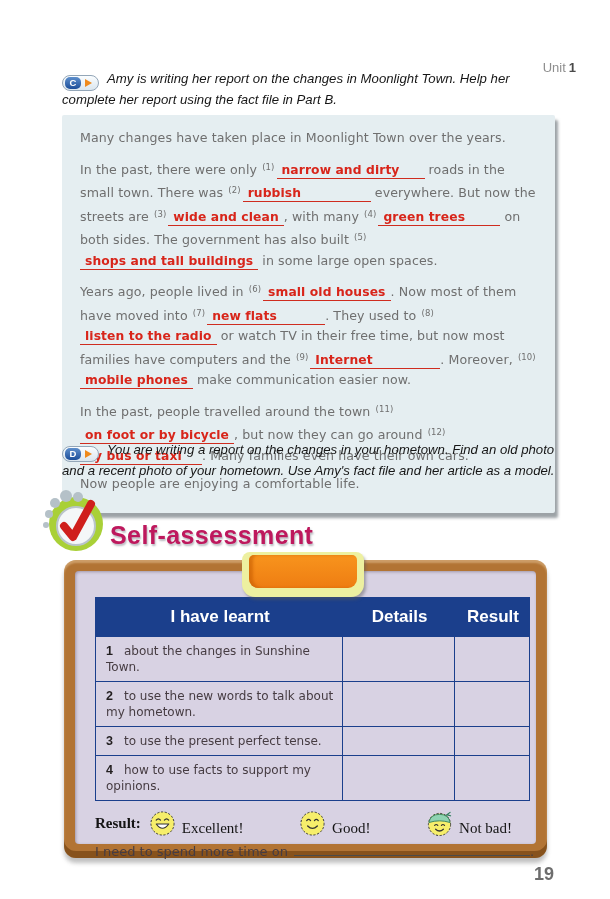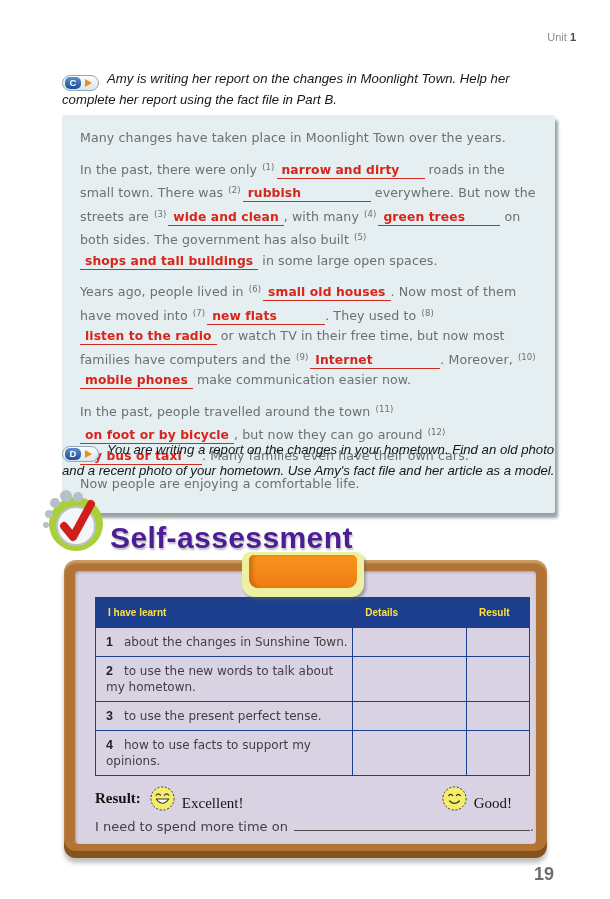--- a/index.html
+++ b/index.html
@@ -1,20 +1,20 @@
 <!DOCTYPE html>
 <html><head>
 <meta charset="utf-8">
 <style>
   * { margin:0; padding:0; box-sizing:border-box; }
   body { background:#ffffff; font-family:"Liberation Sans", sans-serif; }
   #page { position:relative; width:610px; height:899px; background:#ffffff; overflow:hidden; }
 
   
-  .unit { position:absolute; top:31px; right:34px; font-size:11px; color:#8e8e8e; }
+  .unit { position:absolute; top:60px; right:34px; font-size:13px; color:#8e8e8e; }
   .unit b { color:#4a4a4a; margin-left:3px; }
 
   
   .instr { position:absolute; left:62px; width:498px; font-style:italic; font-size:13.2px;
            line-height:18.5px; color:#161616; }
   .pill { display:inline-flex; align-items:center; width:37px; height:16px; border:1px solid #93a6b8;
           border-radius:8px; background:linear-gradient(#fafdff,#dbe6ee); vertical-align:-3px;
           margin-right:8px; font-style:normal; }
   .pill-letter { display:flex; align-items:center; justify-content:center; width:16px; height:12px;
           margin-left:2px; border-radius:5px; background:linear-gradient(#5e8fcc,#1c4e9a);
@@ -28,43 +28,43 @@
            box-shadow:3px 5px 3px rgba(75,86,92,0.55); padding:13px 13px 10px 18px; }
   .rpara { font-family:"DejaVu Sans", sans-serif; font-size:12.6px; line-height:20.5px;
            color:#6f6f6f; margin-bottom:8px; letter-spacing:0.1px; }
   .bnum { font-size:8.5px; vertical-align:4px; margin:0 2px 0 1px; color:#6f6f6f; }
   .blank { display:inline-block; border-bottom:1.6px solid #cf2c1f;
            padding:0 5px; line-height:15px; }
   .ans { color:#d8251a; font-weight:bold; font-size:12.3px; font-family:"DejaVu Sans", sans-serif; }
 
   
   .sa-icon { position:absolute; left:42px; top:488px; width:66px; height:66px; }
-  .sa-title { position:absolute; left:110px; top:521px; font-size:30px; font-weight:bold;
-              color:#4c1d95; letter-spacing:0.4px;
+  .sa-title { position:absolute; left:110px; top:521px; font-size:25px; font-weight:bold;
+              color:#be185d; letter-spacing:0.4px;
               text-shadow:1px 2px 2px rgba(130,130,140,0.55); }
 
   
   .board { position:absolute; left:64px; top:560px; width:483px; height:298px;
            background:#b27434; border-radius:12px;
            box-shadow: inset 0 -7px 0 rgba(100,55,10,0.55), inset 0 3px 2px rgba(255,235,200,0.35),
                        0 5px 4px rgba(115,115,115,0.45); }
   .board-inner { position:absolute; left:11px; top:11px; right:11px; bottom:14px;
            background:#d8d2e3; border-radius:4px;
            box-shadow: inset 1px 1px 3px rgba(60,40,60,0.35); }
   .clip { position:absolute; left:242px; top:552px; width:122px; height:45px; background:#edf0a0;
            border-radius:8px 8px 13px 13px; box-shadow:2px 3px 3px rgba(90,90,90,0.45); z-index:5; }
   .clip-inner { position:absolute; left:7px; right:7px; top:3px; bottom:9px;
            background:linear-gradient(180deg,#f8941d,#ee7d12); border-radius:5px 5px 9px 9px;
            box-shadow: inset 4px 0 3px rgba(195,90,0,0.55); }
 
   
   table.learnt { border-collapse:collapse; margin:26px 0 0 20px; width:435px;
            font-family:"DejaVu Sans", sans-serif; }
-  table.learnt th { background:#1b3f8c; color:#fde047; font-family:"Liberation Sans",sans-serif;
-           font-size:10px; text-align:left; padding:9px 10px 9px 12px; border:1.2px solid #1b3f8c; }
+  table.learnt th { background:#1b3f8c; color:#ffffff; font-family:"Liberation Sans",sans-serif;
+           font-size:17px; text-align:center; padding:9px 10px 9px 12px; border:1.2px solid #1b3f8c; }
   table.learnt td { border:1.2px solid #1b3f8c; vertical-align:top; padding:6px 4px 6px 10px;
            font-size:12px; color:#463c42; line-height:16px; }
   td.learn-cell { width:258px; }
   td.details-cell { width:114px; }
   td.result-cell { width:63px; }
   .row-num { font-family:"Liberation Sans",sans-serif; font-weight:bold; color:#231f20;
            font-size:12.5px; margin-right:11px; }
 
   
   .result-line { display:flex; align-items:center; margin:9px 18px 0 20px;
@@ -176,20 +176,31 @@
           </span>
           <span class="rating">
             <svg width="27" height="27" viewBox="0 0 28 28">
               <circle cx="14" cy="14" r="12" fill="#f6ee6b" stroke="#333" stroke-width="1" stroke-dasharray="2.2,1.7"></circle>
               <path d="M8 11 q2 -2.6 4 0" fill="none" stroke="#333" stroke-width="1.3" stroke-linecap="round"></path>
               <path d="M16 11 q2 -2.6 4 0" fill="none" stroke="#333" stroke-width="1.3" stroke-linecap="round"></path>
               <path d="M9 16.5 q5 5 10 0" fill="none" stroke="#333" stroke-width="1.4" stroke-linecap="round"></path>
             </svg>
             <span>Good!</span>
           </span>
+          <span class="rating">
+            <svg width="27" height="27" viewBox="0 0 28 28">
+              <circle cx="14" cy="15" r="11.5" fill="#f6ee6b" stroke="#333" stroke-width="1" stroke-dasharray="2.2,1.7"></circle>
+              <path d="M3 13 Q4.5 4.5 14 4.5 Q23.5 4.5 25 13 Q14 9.5 3 13 Z" fill="#8fd3b2" stroke="#2e7d5b" stroke-width="0.9"></path>
+              <path d="M21 5.5 l4 -3 M22 5 l3.5 1" fill="none" stroke="#2e7d5b" stroke-width="1.2" stroke-linecap="round"></path>
+              <path d="M9 16 q1.6 -2 3.2 0" fill="none" stroke="#333" stroke-width="1.2" stroke-linecap="round"></path>
+              <path d="M16 16 q1.6 -2 3.2 0" fill="none" stroke="#333" stroke-width="1.2" stroke-linecap="round"></path>
+              <path d="M10 20 q4 3.6 8 0" fill="none" stroke="#333" stroke-width="1.3" stroke-linecap="round"></path>
+            </svg>
+            <span>Not bad!</span>
+          </span>
         </span>
       </div>
 
       <div class="more-line">
         <span>I need to spend more time on</span><span class="fill-line"></span><span>.</span>
       </div>
 
     </div>
   </div>
 

